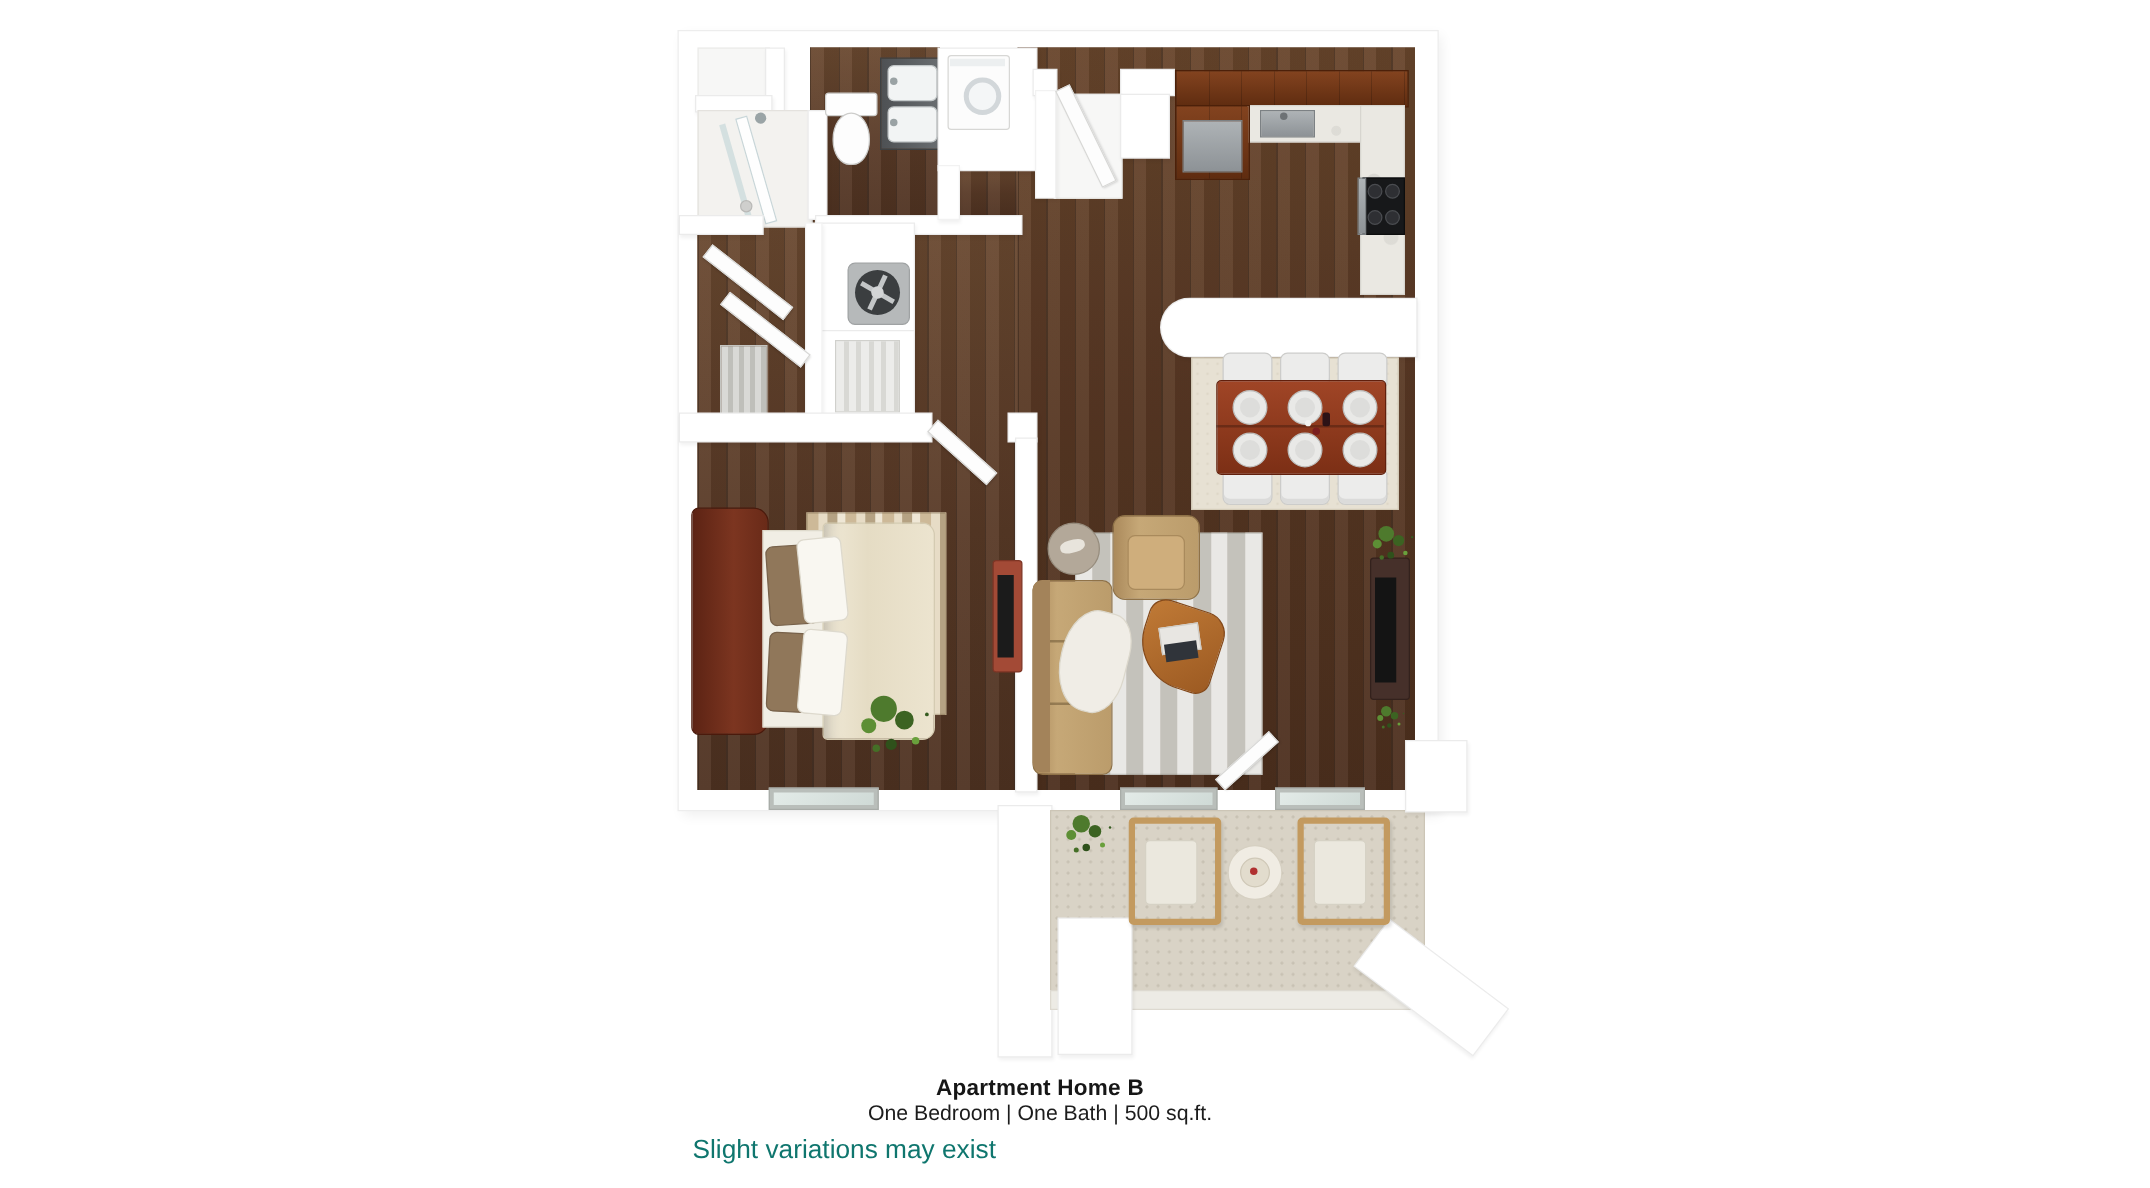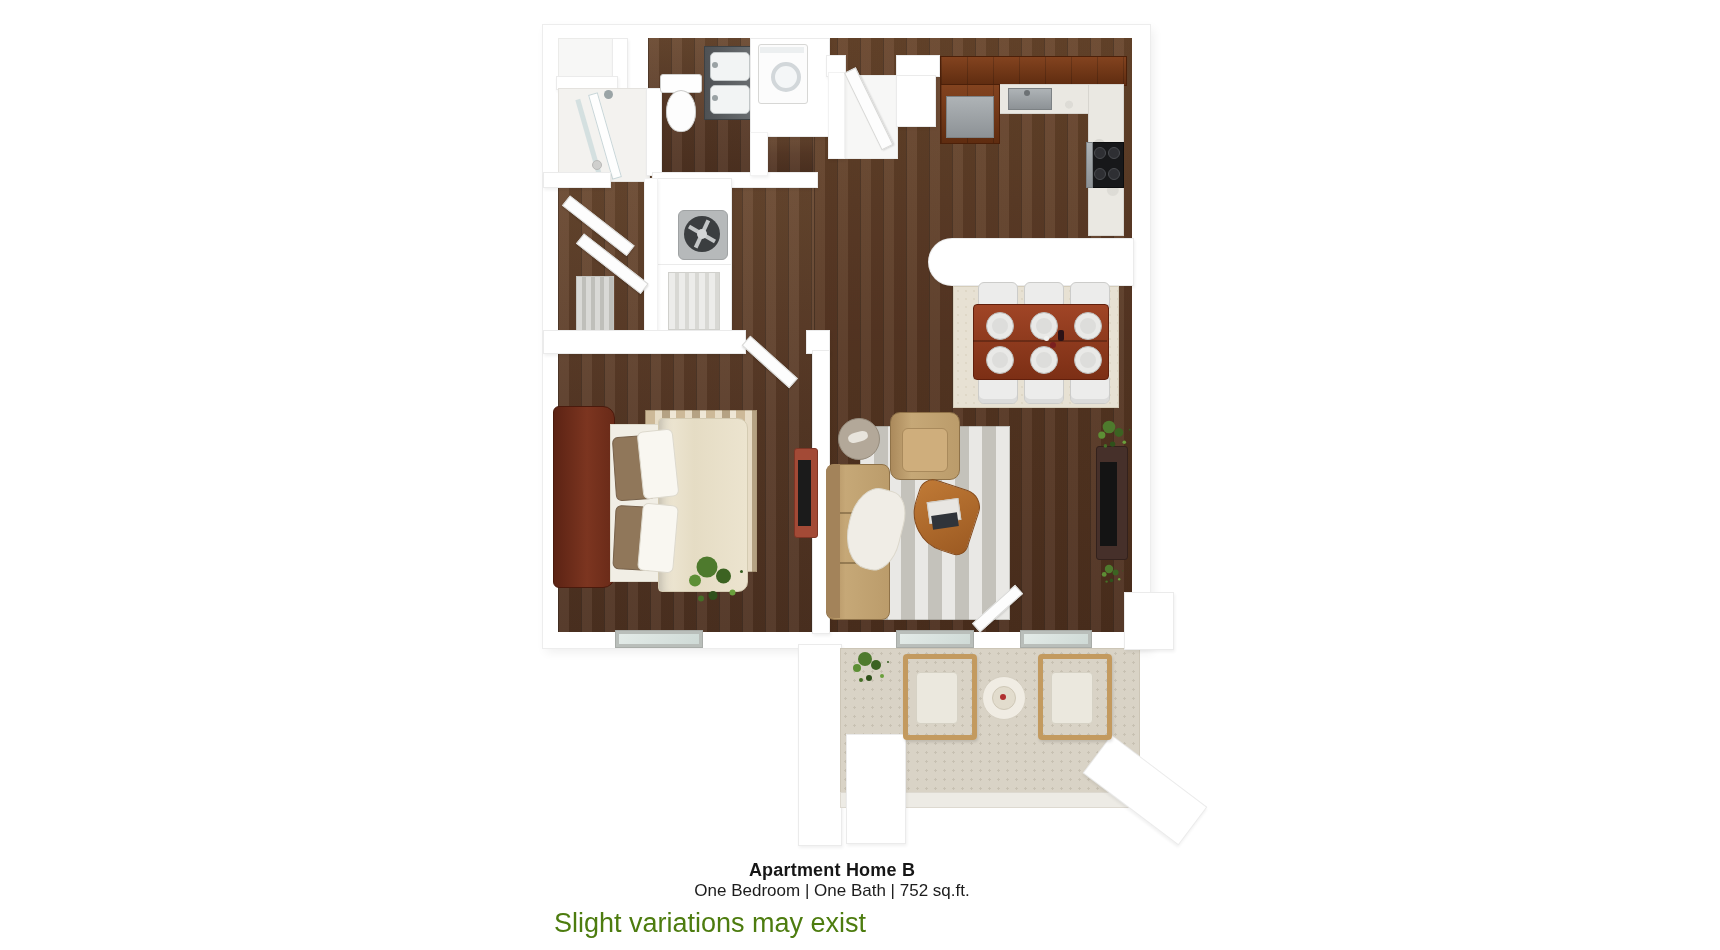--- a/index.html
+++ b/index.html
@@ -50,21 +50,21 @@
     box-shadow:11px 6px 0 -2px #3c6322,-8px 9px 0 -3px #5d8f35,4px 19px 0 -4px #2f511b,
                17px 17px 0 -5px #69a03c,-4px 21px 0 -5px #456f27,23px 3px 0 -6px #355c20;}
   .patio{background-color:#d9d3c6;
     background-image:radial-gradient(rgba(110,100,80,.16) 1px, transparent 1.4px);background-size:9px 9px;
     border:1px solid #ccc5b6;}
   .pframe{border:5px solid #c39a5f;background:rgba(0,0,0,0);border-radius:4px;box-shadow:1px 2px 3px rgba(0,0,0,.12);}
   .cushion{background:#ebe8de;border:1px solid #d6d2c5;border-radius:4px;}
   
   .cap-title{font-weight:bold;font-size:18px;color:#161616;letter-spacing:.2px;}
   .cap-sub{font-size:17px;color:#1c1c1c;}
-  .cap-disc{font-size:27px;color:#4d7c0f;}
+  .cap-disc{font-size:21px;color:#0f766e;}
   .ctr{transform:translateX(-50%);white-space:nowrap;}
 </style>
 <title>Apartment Home B</title></head>
 <body>
 
 <div id="stage">
 
   <div class="abs shell" style="left:543px;top:25px;width:607px;height:623px;"></div>
 
   <div class="abs wood" style="left:648px;top:38px;width:104px;height:142px;"></div>
@@ -215,16 +215,16 @@
   <div class="abs pframe" style="left:903px;top:654px;width:64px;height:76px;"></div>
   <div class="abs cushion" style="left:916px;top:672px;width:40px;height:50px;"></div>
   <div class="abs pframe" style="left:1038px;top:654px;width:64px;height:76px;"></div>
   <div class="abs cushion" style="left:1051px;top:672px;width:40px;height:50px;"></div>
   <div class="abs" style="left:982px;top:676px;width:42px;height:42px;border-radius:50%;background:#f0ece3;border:1px solid #d6d0c2;"></div>
   <div class="abs" style="left:992px;top:686px;width:22px;height:22px;border-radius:50%;background:#e2dccd;border:1px solid #cfc8b7;"></div>
   <div class="abs" style="left:1000px;top:694px;width:6px;height:6px;border-radius:50%;background:#b03030;"></div>
   <div class="abs fern" style="left:858px;top:652px;transform:scale(1.0);"></div>
 
   <div class="abs cap-title ctr" style="left:832px;top:860px;">Apartment Home B</div>
-  <div class="abs cap-sub ctr" style="left:832px;top:881px;">One Bedroom | One Bath | 752 sq.ft.</div>
+  <div class="abs cap-sub ctr" style="left:832px;top:881px;">One Bedroom | One Bath | 500 sq.ft.</div>
   <div class="abs cap-disc" style="left:554px;top:908px;">Slight variations may exist</div>
 
 </div>
 
 </body></html>

